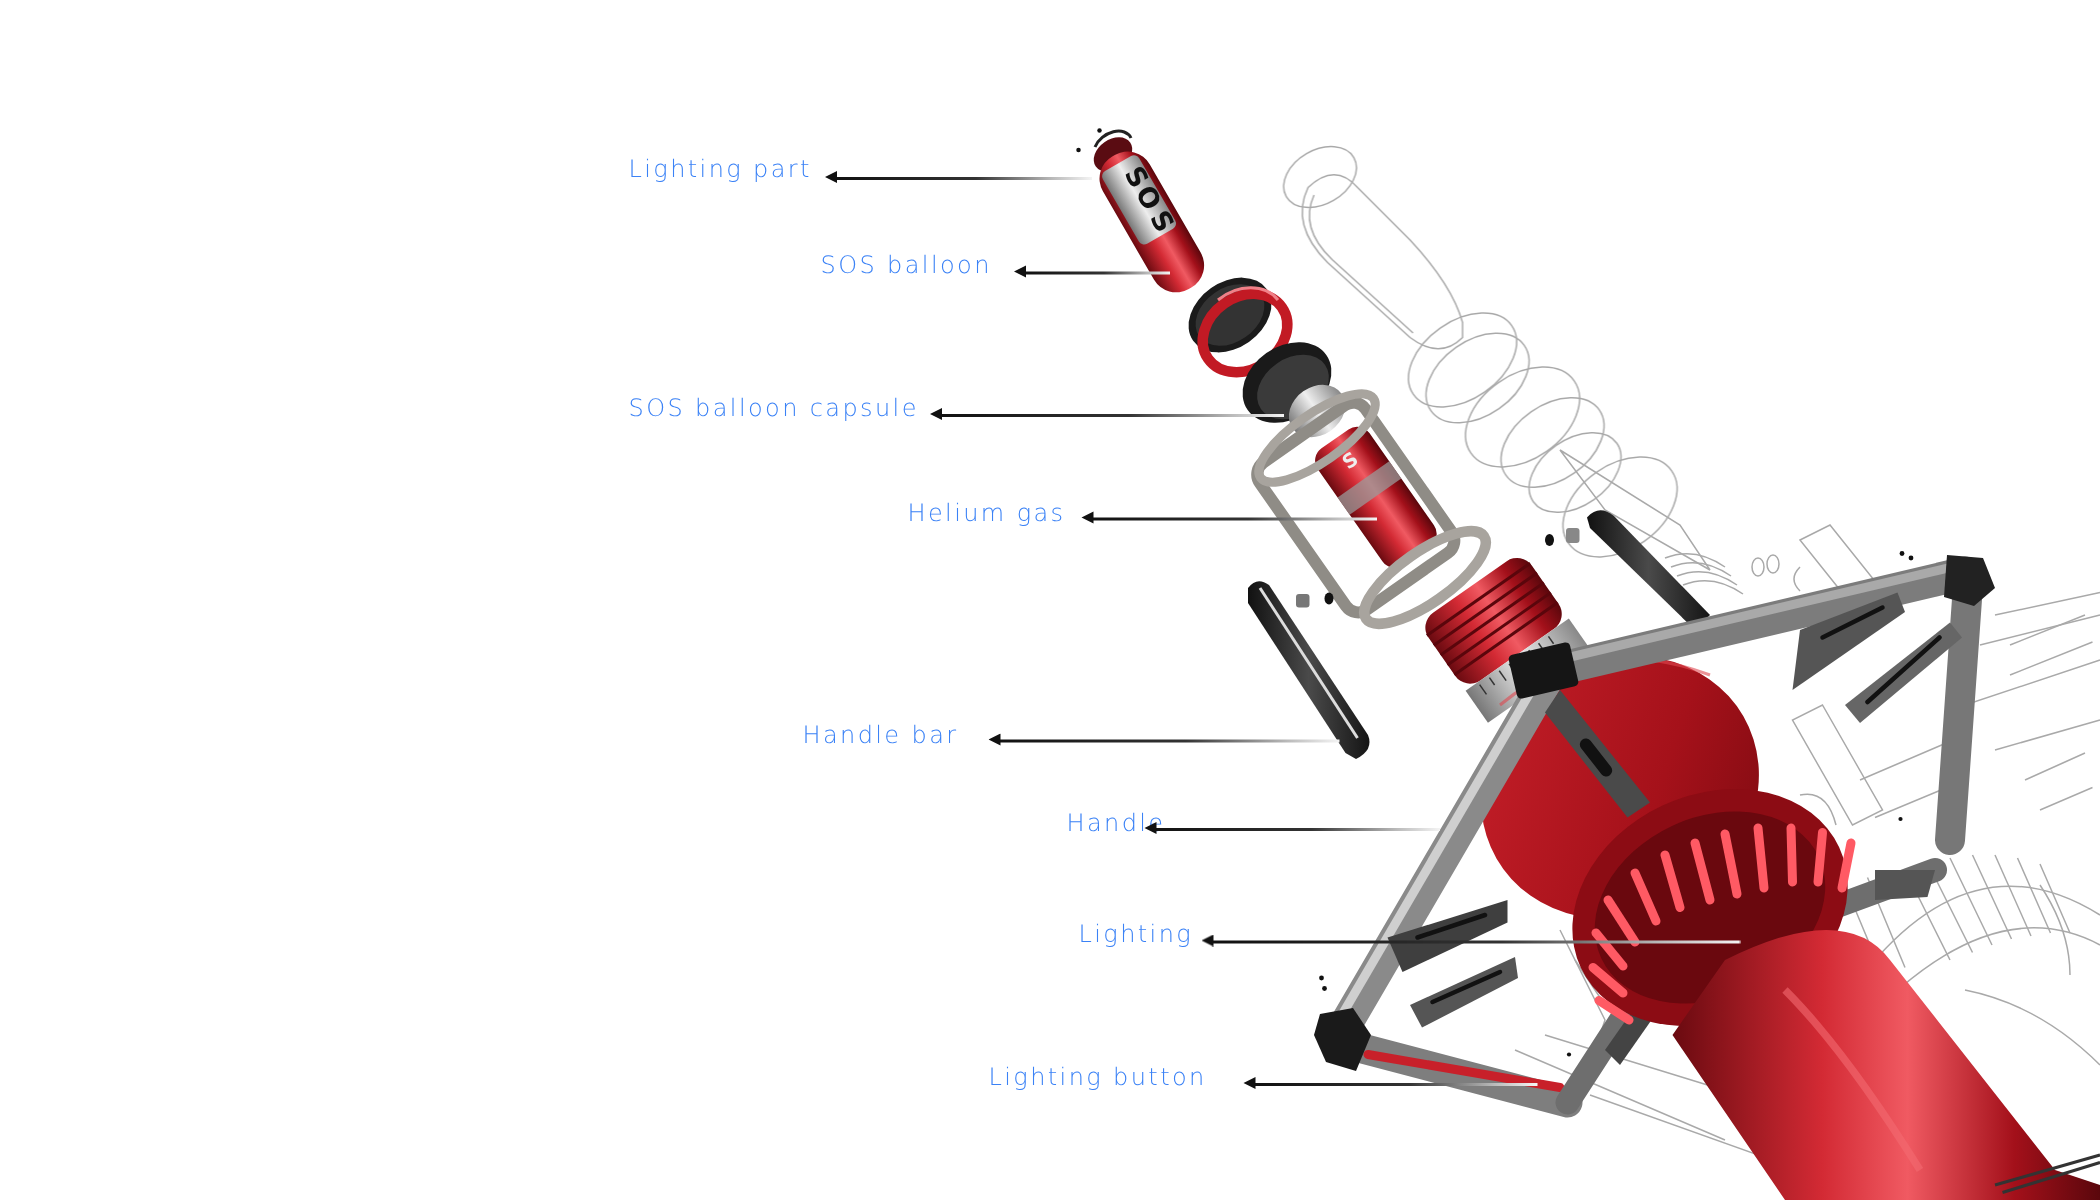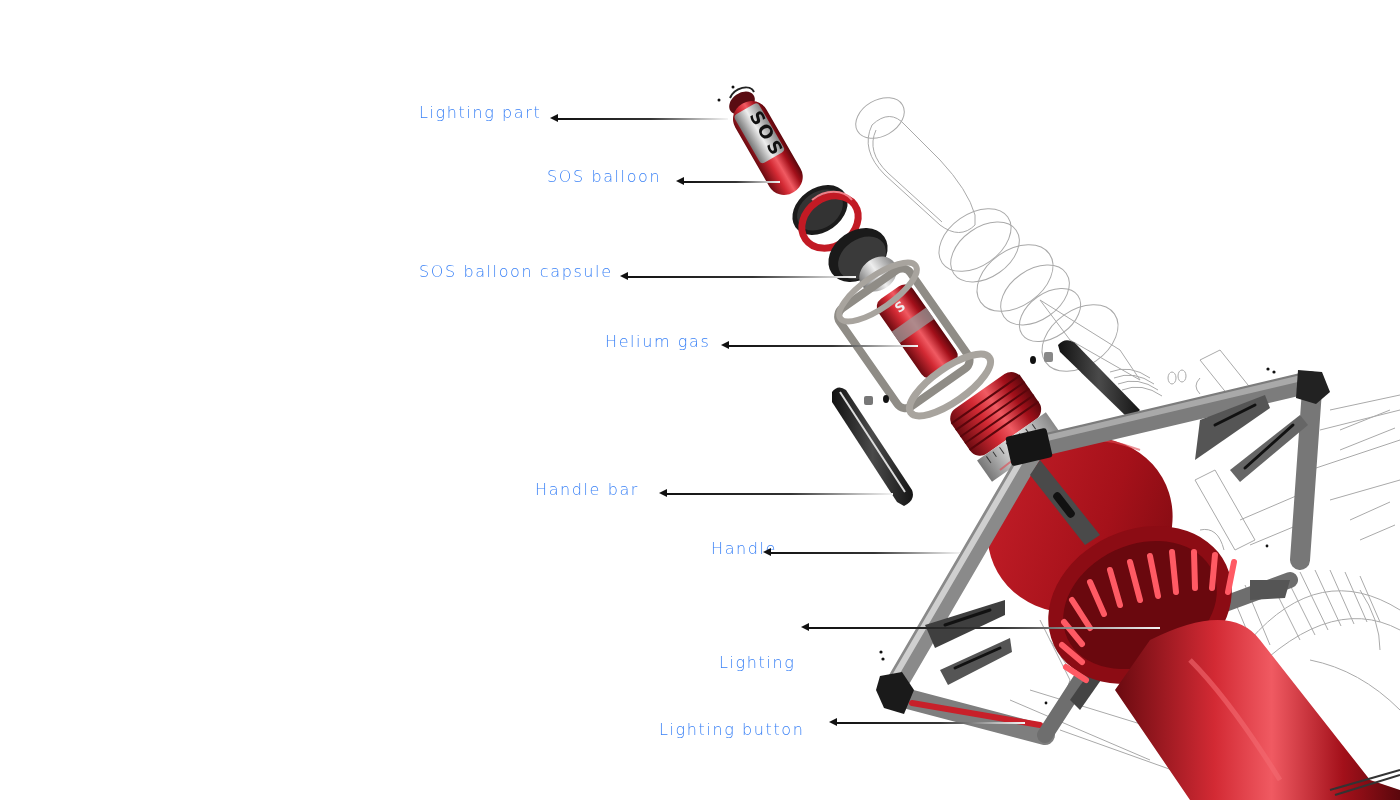--- a/index.html
+++ b/index.html
@@ -282,27 +282,27 @@
         </div>
     </div>
     <div class="callout">
       <span class="label" style="left: 684px; top: 539px; margin-left: 27px;">Handle</span>
       <div class="arrow" style="left: 763px; top: 552px; width: 197px;">
           <div class="line"></div>
           <div class="head"></div>
         </div>
     </div>
     <div class="callout">
-      <span class="label" style="left: 719px; top: 613px; margin-top: 40px;">Lighting</span>
+      <span class="label" style="left: 719px; top: 613px;">Lighting</span>
       <div class="arrow" style="left: 801px; top: 627px; width: 359px;">
           <div class="line"></div>
           <div class="head"></div>
         </div>
     </div>
     <div class="callout">
-      <span class="label" style="left: 659px; top: 708px; margin-top: 12px;">Lighting button</span>
+      <span class="label" style="left: 659px; top: 708px;">Lighting button</span>
       <div class="arrow" style="left: 829px; top: 722px; width: 196px;">
           <div class="line"></div>
           <div class="head"></div>
         </div>
     </div>
   </div>
 </div>
 
 </body></html>

